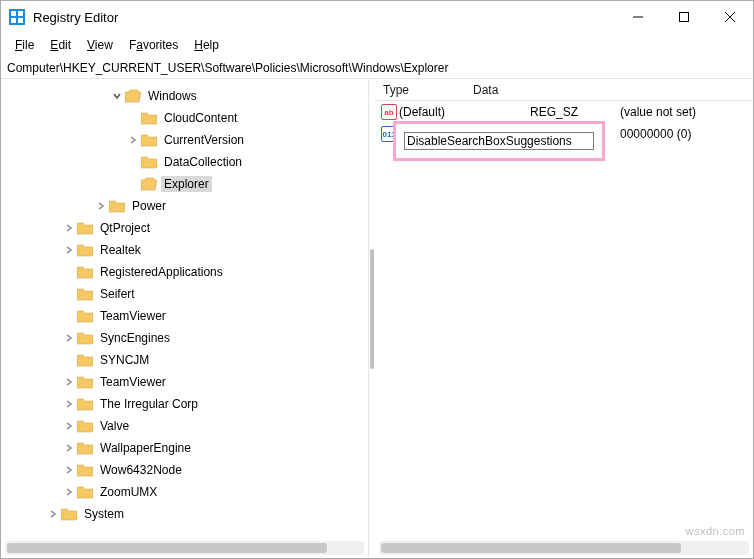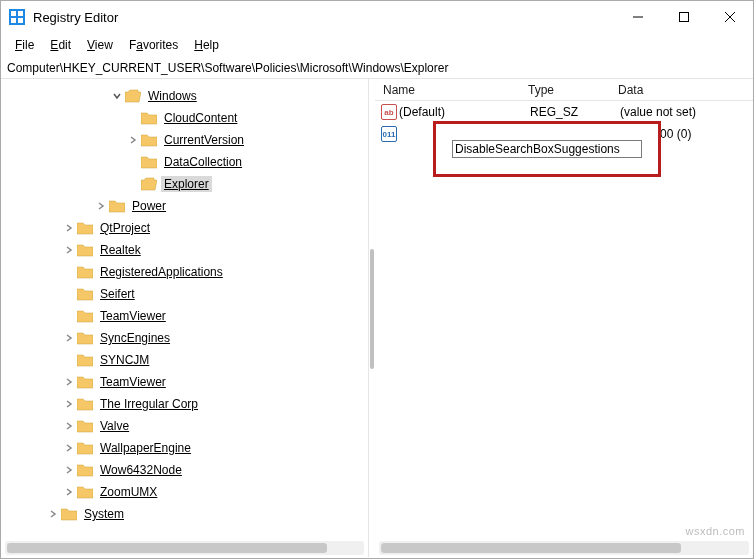--- a/index.html
+++ b/index.html
@@ -26,21 +26,21 @@
 .splitter { width: 6px; background: transparent; position: relative; cursor: ew-resize;}
 .splitter::after { content:""; position:absolute; left:1px; top:170px; width:4px; height:120px; background:#c0c0c0; border-radius:2px;}
 .listpane { flex: 1; position: relative; overflow: hidden; }
 
 
 .tree { padding: 6px 0 6px 0; user-select: none; }
 .node { display: flex; align-items: center; height: 22px; white-space: nowrap; }
 .expander { width: 16px; display: inline-flex; align-items: center; justify-content: center; color: #666; }
 .expander svg { width: 8px; height: 8px; }
 .folder-icon { width: 16px; height: 14px; margin-right: 4px; }
-.label { font-size: 12px; padding: 1px 3px; text-decoration: underline; }
+.label { font-size: 12px; padding: 1px 3px; }
 .selected .label { background: #d9d9d9; }
 
 
 .ind { display: inline-block; }
 
 
 .listheader { display: flex; height: 22px; align-items: center; border-bottom: 1px solid #e5e5e5; }
 .col { padding: 2px 8px; font-size: 12px; color: #1a1a1a; border-right: 1px solid transparent; }
 .col-name { width: 145px; }
 .col-type { width: 90px; }
@@ -48,21 +48,21 @@
 .row { display: flex; align-items: center; height: 22px; padding-left: 6px; position: relative; }
 .row .icon { width: 16px; height: 16px; margin-right: 2px; display:inline-flex; align-items:center; justify-content:center; }
 .row .cell { font-size: 12px; }
 .row .c-name { width: 131px; overflow: hidden; text-overflow: ellipsis; white-space: nowrap;}
 .row .c-type { width: 90px; }
 .row .c-data { flex: 1; }
 
 .ab-icon { width:16px; height:16px; border:1px solid #c94f4f; background:#fff; font-size:8px; font-weight:bold; color:#c94f4f; display:flex;align-items:center;justify-content:center; border-radius:2px; }
 .bin-icon { width:16px; height:16px; border:1px solid #2b6cb0; background:#fff; font-size:8px; font-weight:bold; color:#2b6cb0; display:flex;align-items:center;justify-content:center; border-radius:2px;}
 
-.edit-box { position: absolute; border: 3px solid #b91c1c; padding: 16px; background: #fff; margin-left: 40px; }
+.edit-box { position: absolute; border: 3px solid #f9a8d4; padding: 8px; background: #fff; }
 .edit-input { border: 1px solid #7a7a7a; font-size: 12px; padding: 1px 2px; width: 190px; outline: none; }
 
 
 .hscroll { position: absolute; left: 4px; right: 4px; bottom: 2px; height: 14px; background: #f0f0f0; border-radius: 3px; }
 .hscroll .thumb { position:absolute; top:2px; height:10px; background:#c8c8c8; border-radius:3px;}
 
 .watermark { position: absolute; right: 8px; bottom: 20px; font-size: 11px; color: #bdbdbd; letter-spacing: .5px; }
 </style>
 </head>
 <body>
@@ -319,21 +319,20 @@
     </div>
     <div class="hscroll">
         <div class="thumb" style="left:2px; width:320px;"></div>
       </div>
   </div>
 
   <div class="splitter"></div>
 
   <div class="listpane">
     <div class="listheader">
-      <div class="col col-name">Name</div>
       <div class="col col-type">Type</div>
       <div class="col col-data">Data</div>
     </div>
     <div class="row">
       <span class="icon">
           <span class="ab-icon">ab</span>
         </span>
       <span class="cell c-name">(Default)</span>
       <span class="cell c-type">REG_SZ</span>
       <span class="cell c-data">(value not set)</span>

